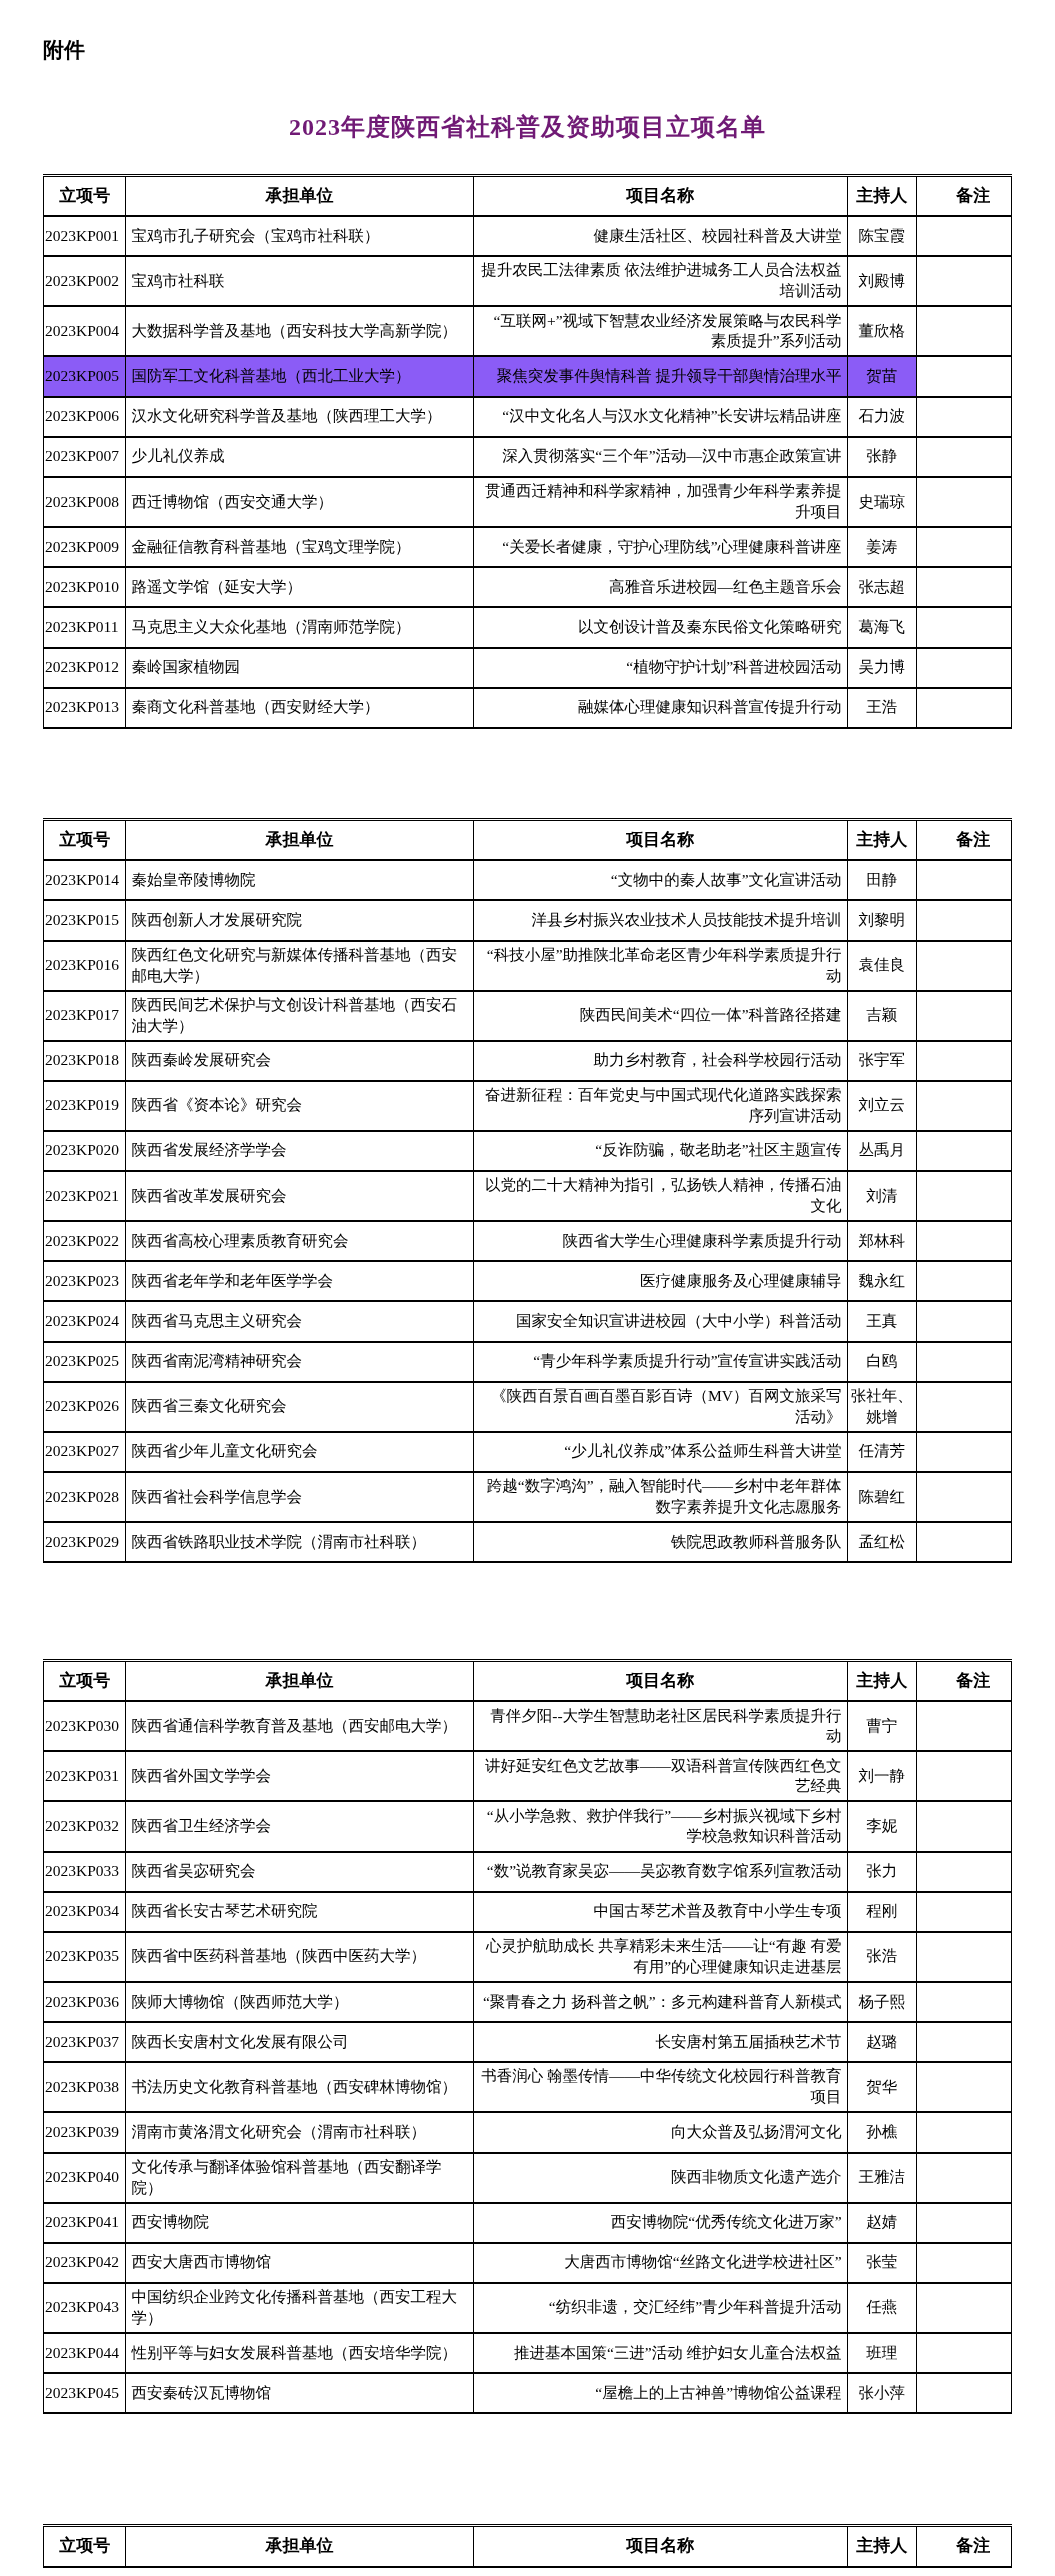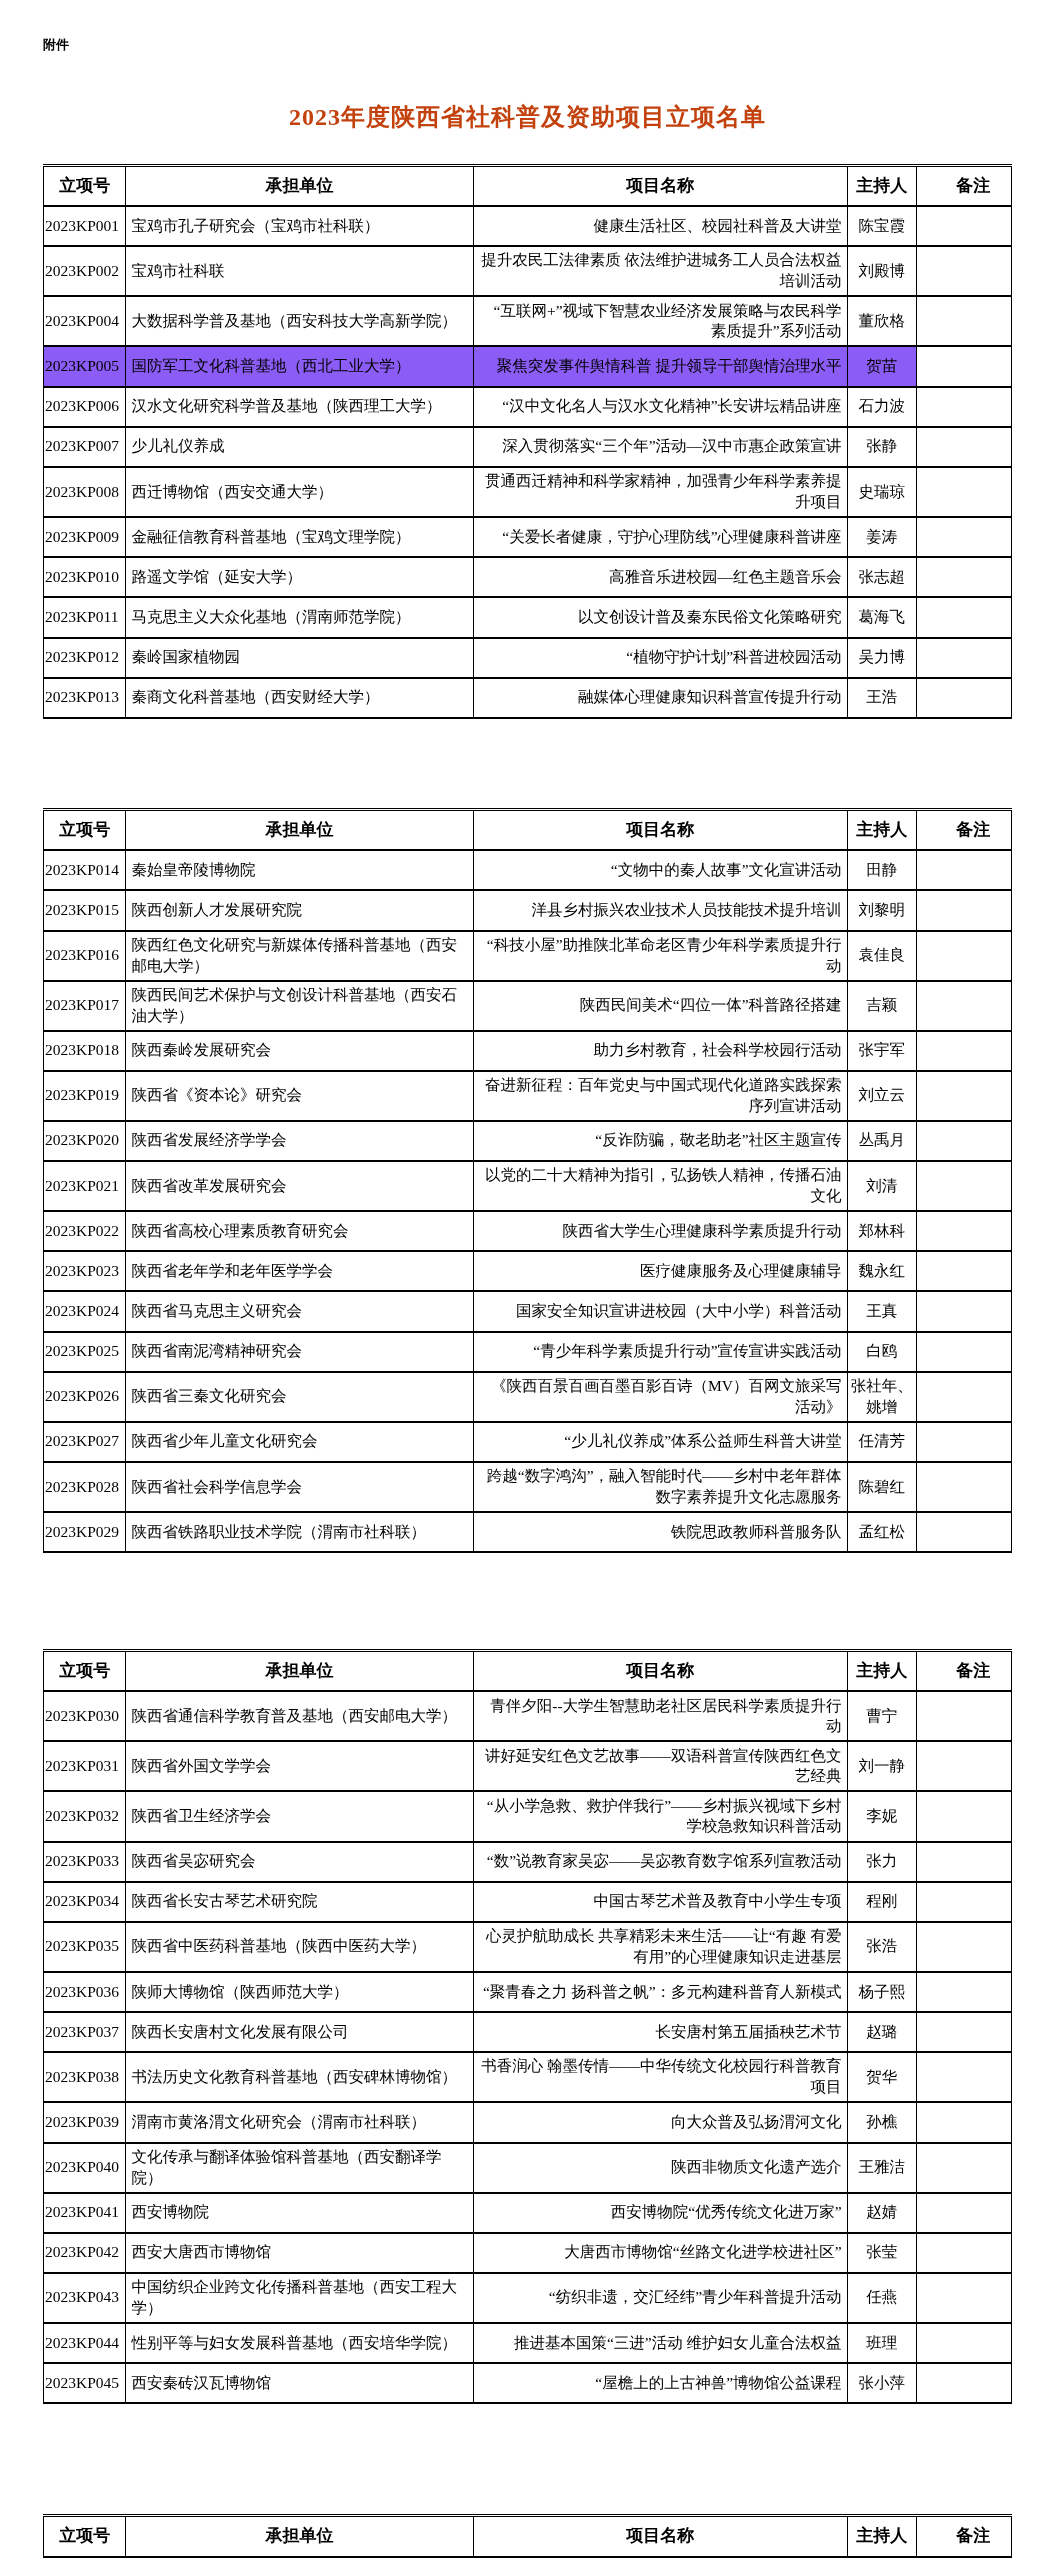--- a/index.html
+++ b/index.html
@@ -5,27 +5,27 @@
   html, body { margin: 0; padding: 0; }
   body {
     width: 1055px;
     min-height: 3046px;
     background: #ffffff;
     font-family: "Liberation Serif", "DejaVu Serif", serif;
     color: #000;
   }
   .page { padding: 36px 43px 62px 43px; box-sizing: border-box; }
   .attachment-label {
-    font-size: 13px;
+    font-size: 21px;
     font-weight: bold;
     margin: 0 0 0 0;
   }
   .doc-title {
     text-align: center;
-    color: #c2410c;
+    color: #701a75;
     font-size: 24px;
     font-weight: bold;
     margin: 47px 0 0 0;
     letter-spacing: 1px;
   }
   .tbl { margin-top: 31px; border-radius: 15px; }
   .tbl-2 { margin-top: 89px; }
   .tbl-3 { margin-top: 96px; }
   .tbl-4 { margin-top: 110px; }
   table {

